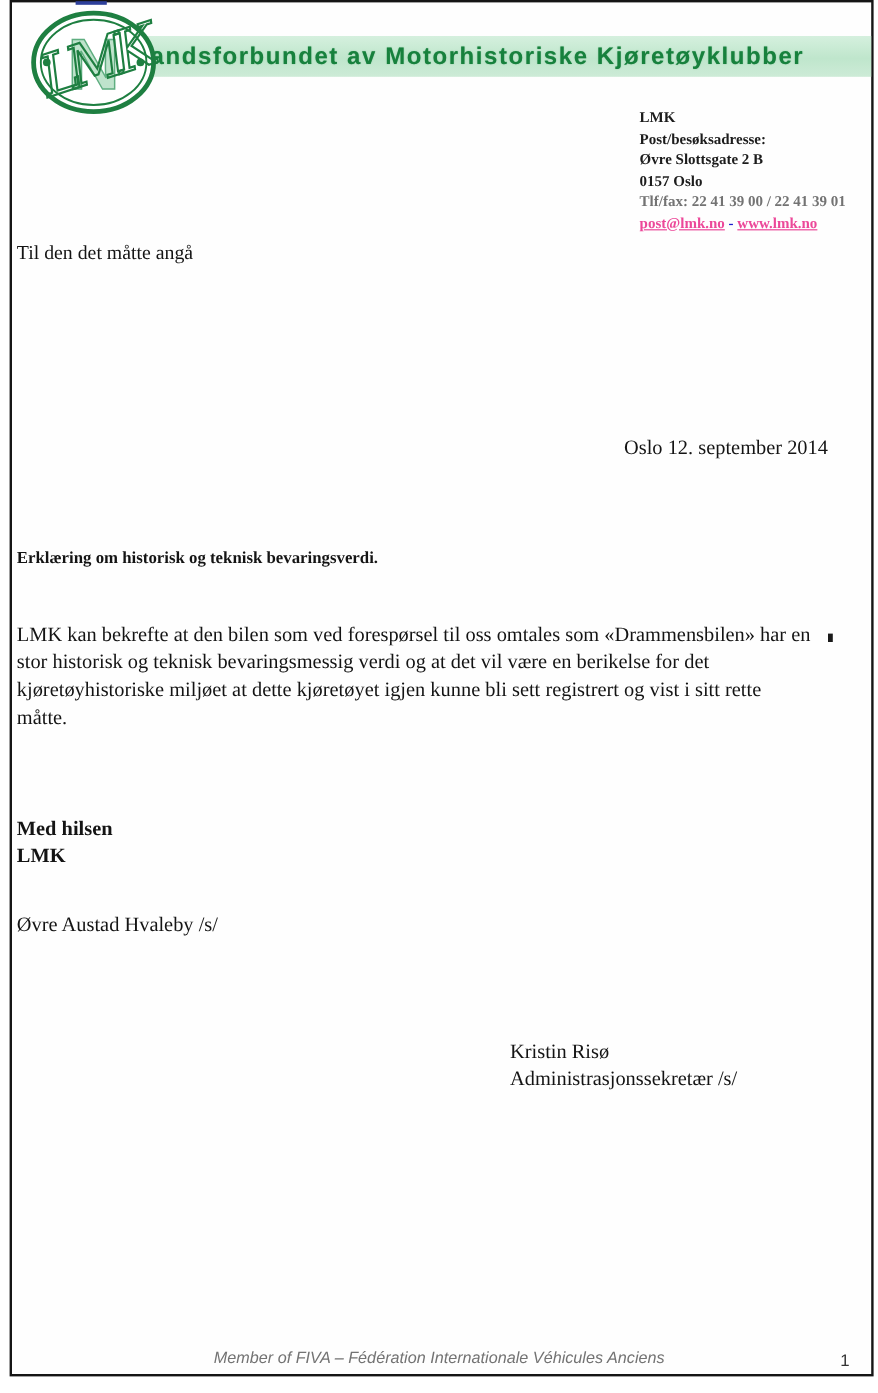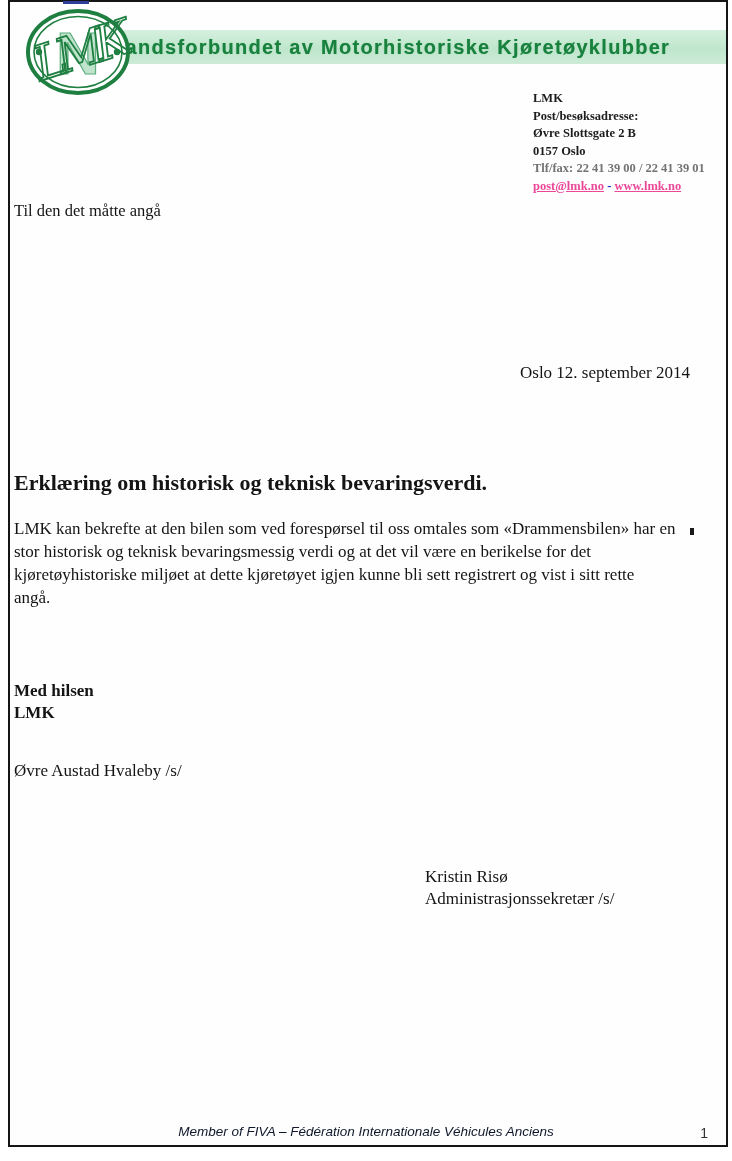--- a/index.html
+++ b/index.html
@@ -29,30 +29,30 @@
   .addr{
     position:absolute;left:533px;top:90px;
     font-weight:bold;font-size:12.5px;line-height:17.5px;color:#1c1c1c;
   }
   .addr .phone{color:#737373;}
   .addr .links a{color:#ec4899;text-decoration:underline;}
   .addr .links .sep{color:#1c1ccd;text-decoration:none;font-weight:bold;}
   
   .recipient{position:absolute;left:14px;top:201px;font-size:16.5px;}
   .dateline{position:absolute;left:520px;top:315px;font-size:17px;margin-top:48px;}
-  .subject{position:absolute;left:14px;top:470px;font-size:22px;font-weight:bold;}
+  .subject{position:absolute;left:14px;top:458px;font-size:14px;font-weight:bold;}
   .bodytext{position:absolute;left:14px;top:517px;font-size:17px;line-height:23px;width:706px;}
   .closing{position:absolute;left:14px;top:680px;font-size:17px;line-height:22px;font-weight:bold;}
   .sig1{position:absolute;left:14px;top:760px;font-size:17px;line-height:22px;}
   .sig2{position:absolute;left:425px;top:866px;font-size:17px;line-height:22px;font-family:Liberation Serif, serif;}
   .speck{position:absolute;left:690px;top:528px;width:4px;height:7px;background:#1a1a1a;}
   
   .footer{
     position:absolute;left:10px;top:1124px;width:712px;text-align:center;
-    font-family:"Liberation Sans",sans-serif;font-style:italic;font-size:13.5px;color:#0f172a;
+    font-family:"Liberation Sans",sans-serif;font-style:italic;font-size:13.5px;color:#737373;
   }
   .pagenum{
     position:absolute;right:24px;top:1125px;
     font-family:"Liberation Sans",sans-serif;font-size:14px;color:#333;
   }
 </style>
 </head>
 <body>
 
 <div class="frame"></div>
@@ -88,21 +88,21 @@
 <div class="recipient">Til den det måtte angå</div>
 
 <div class="dateline">Oslo 12. september 2014</div>
 
 <div class="subject">Erklæring om historisk og teknisk bevaringsverdi.</div>
 
 <div class="bodytext">
   <div>LMK kan bekrefte at den bilen som ved forespørsel til oss omtales som «Drammensbilen» har en</div>
   <div>stor historisk og teknisk bevaringsmessig verdi og at det vil være en berikelse for det</div>
   <div>kjøretøyhistoriske miljøet at dette kjøretøyet igjen kunne bli sett registrert og vist i sitt rette</div>
-  <div>angå.</div>
+  <div>måtte.</div>
 </div>
 
 <div class="closing">
   <div>Med hilsen</div>
   <div>LMK</div>
 </div>
 
 <div class="sig1">
   <div>Øvre Austad Hvaleby /s/</div>
 </div>

